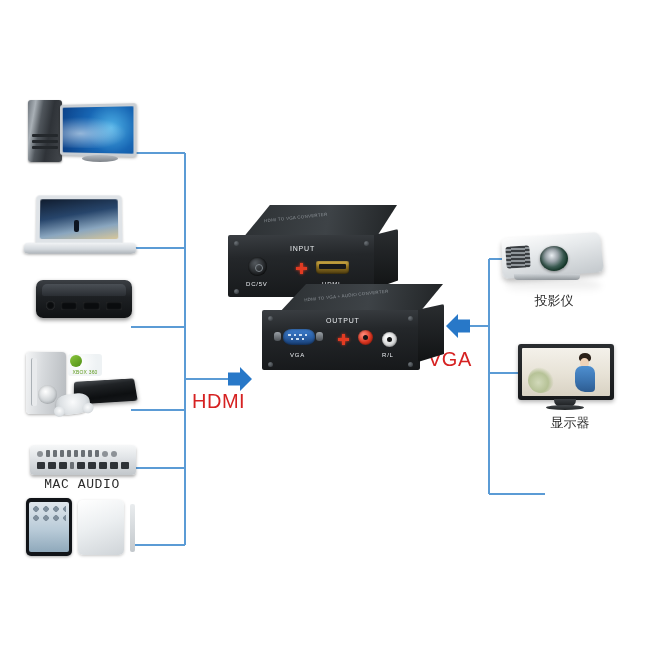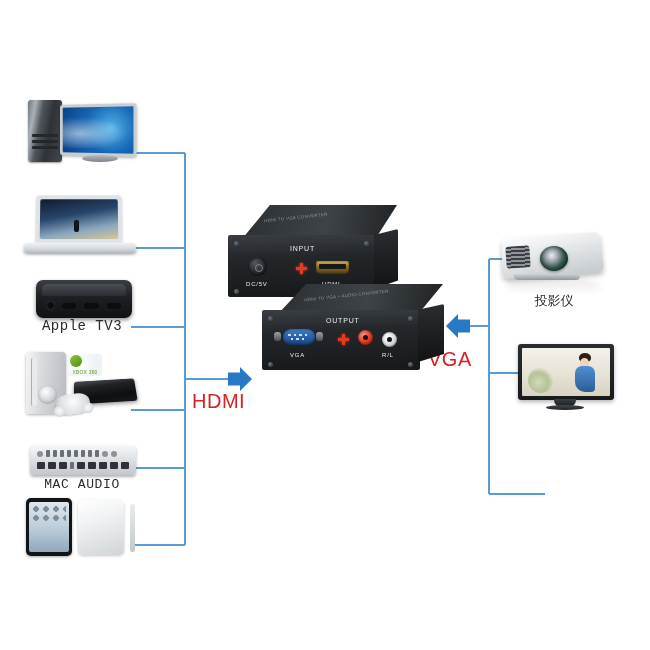--- a/index.html
+++ b/index.html
@@ -300,21 +300,20 @@
   <div class="node" style="left:22px;top:276px;width:120px;height:62px;">
     <div class="atv">
       <div class="top"></div>
       <div class="ports">
           <u></u>
           <b></b>
           <b></b>
           <b></b>
         </div>
     </div>
-    <div class="caption cap-mono" style="top:42px;font-size:14px;letter-spacing:.5px;">Apple TV3</div>
   </div>
 
   <div class="node" style="left:22px;top:348px;width:120px;height:84px;">
     <div class="xbox"></div>
     <div class="xlogo">
         <em></em>
         <span>XBOX 360</span>
       </div>
     <div class="ps3"></div>
     <div class="pad"></div>
@@ -431,16 +430,17 @@
         <div class="plant"></div>
         <div class="lady">
           <div class="hair"></div>
             <div class="head"></div>
             <div class="dress"></div>
         </div>
       </div>
     </div>
     <div class="mon-stand"></div>
     <div class="mon-base"></div>
+    <div class="caption" style="top:74px;font-size:13px;">显示器</div>
   </div>
 
 
 </div>
 
 </body></html>

